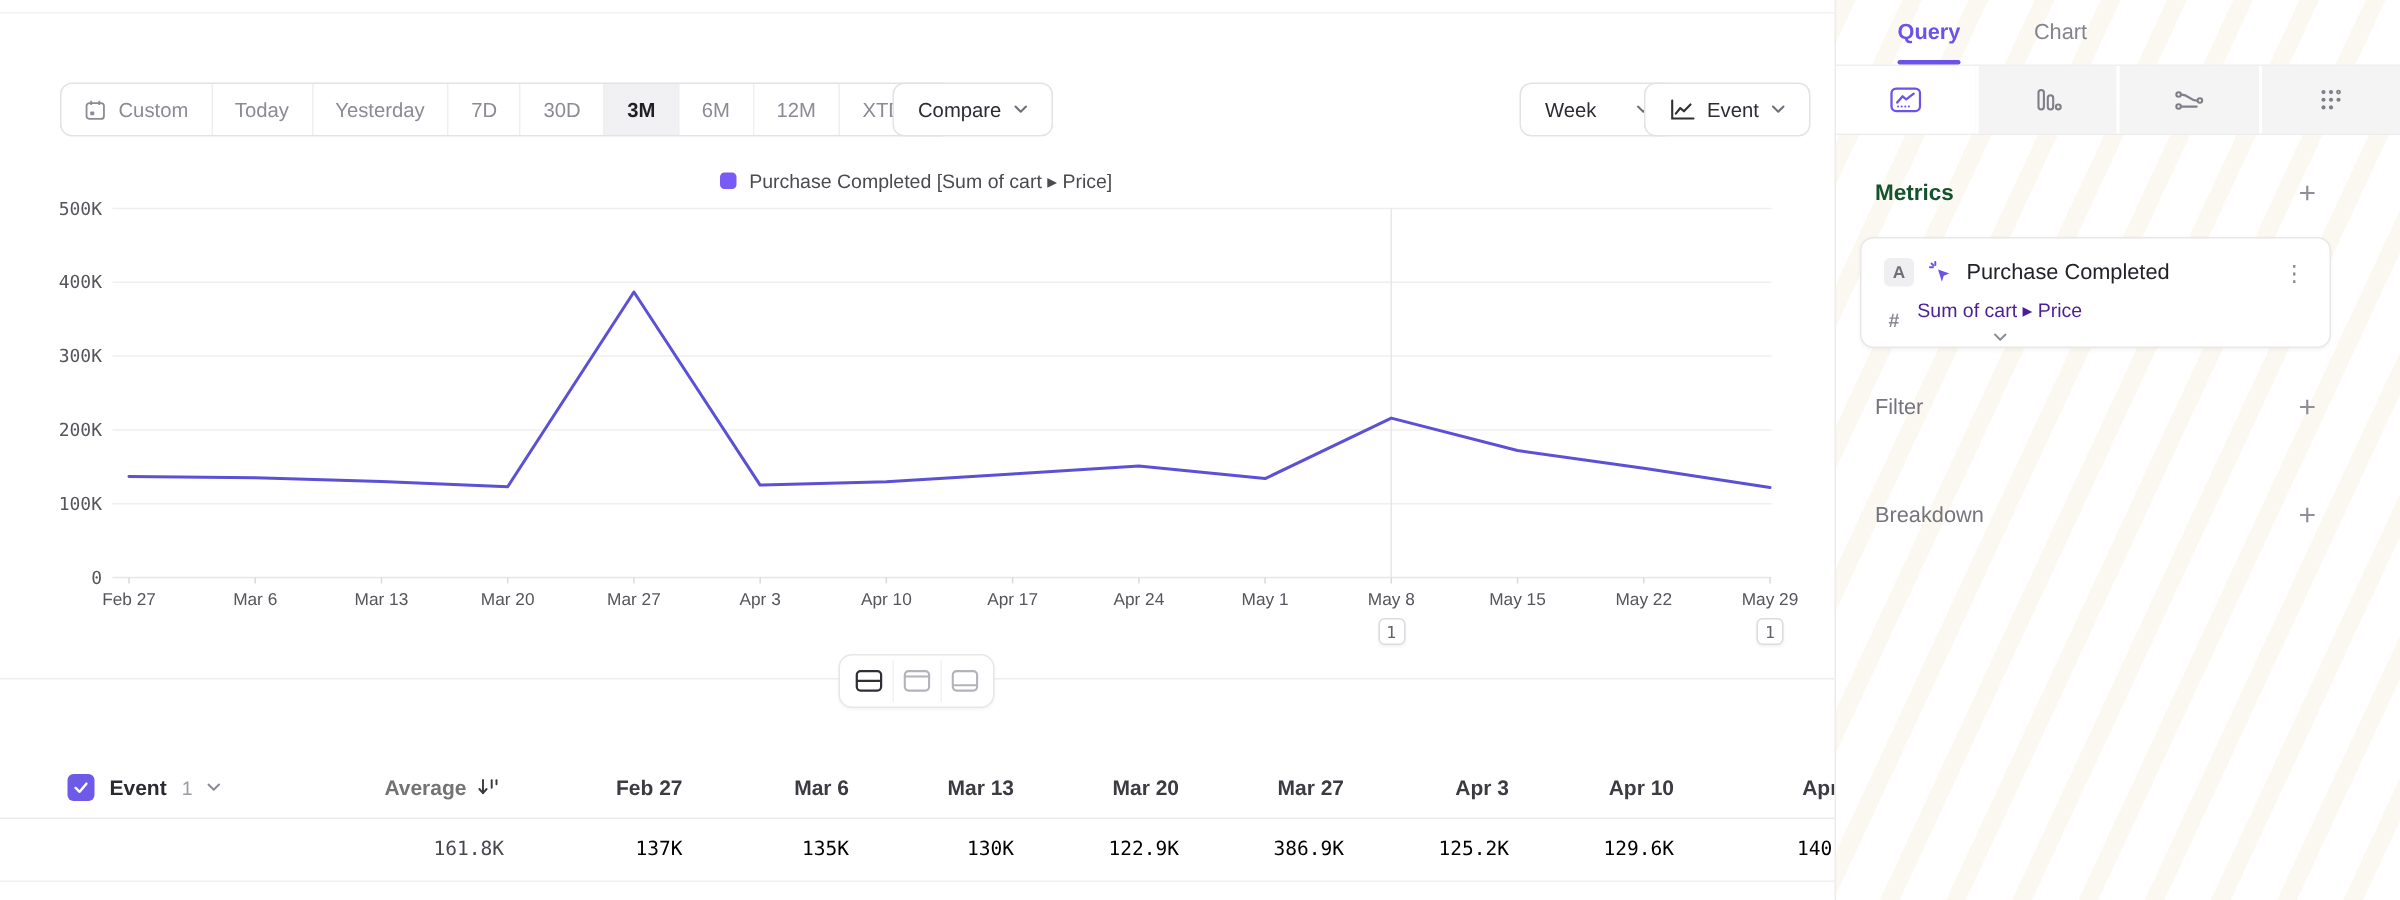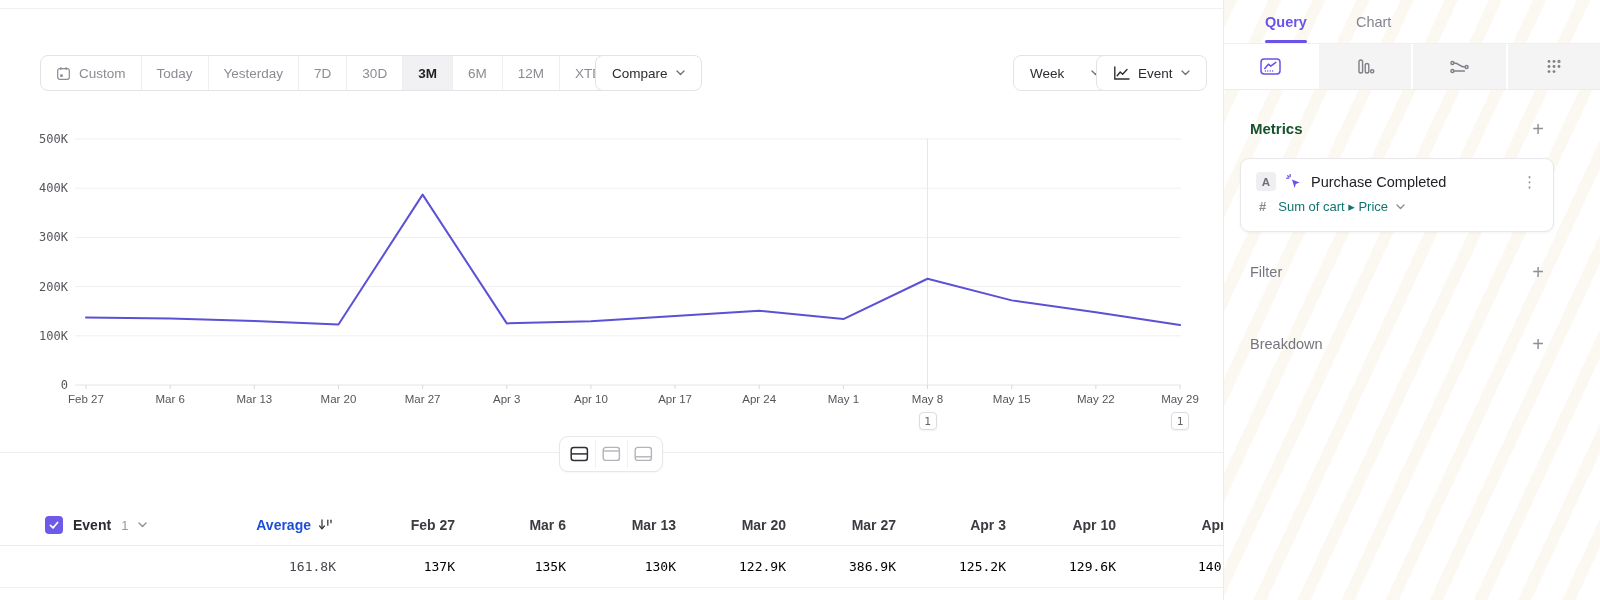--- a/index.html
+++ b/index.html
@@ -39,21 +39,21 @@
   .ls-btn:first-child { border-left:none; }
 
   
   .table { position:absolute; left:0; top:505px; width:1223px; }
   .thead { position:relative; height:41px; border-bottom:1px solid #ececee; }
   .trow  { position:relative; height:42px; border-bottom:1px solid #f0f0f1; }
   .checkbox { width:18px; height:18px; border-radius:4px; background:#6e5ae8; display:inline-flex; align-items:center; justify-content:center; flex:none; cursor:pointer; }
   .event-cell { position:absolute; left:45px; top:0; height:100%; display:flex; align-items:center; gap:10px; }
   .event-label { font-size:14px; font-weight:700; color:#2a2a30; }
   .event-count { font-size:13px; color:#9a9aa1; }
-  .avg-head { position:absolute; left:311px; top:0; height:100%; transform:translateX(-100%); display:flex; align-items:center; font-size:14px; font-weight:600; color:#1d4ed8; }
+  .avg-head { position:absolute; left:311px; top:0; height:100%; transform:translateX(-100%); display:flex; align-items:center; font-size:14px; font-weight:600; color:#737373; }
   .sort-icon { position:absolute; left:318px; top:13px; cursor:pointer; }
   .tcell { position:absolute; top:0; height:100%; transform:translateX(-100%); display:flex; align-items:center; white-space:nowrap; }
   .th-date { font-size:14px; font-weight:600; color:#3b3b42; }
   .tv-num  { font:13px "DejaVu Sans Mono",monospace; color:#000000; }
   .row-label { font-size:14px; color:#2e2e34; }
   .avg-value { position:absolute; left:336px; top:0; height:100%; transform:translateX(-100%); display:flex; align-items:center; font:13px "DejaVu Sans Mono",monospace; color:#47474e; }
 
   
   .panel { position:absolute; left:1223px; top:0; width:377px; height:600px; background:#fff; border-left:1px solid #ececee; }
   .panel::before { content:''; position:absolute; inset:0; pointer-events:none;
@@ -71,21 +71,21 @@
   .sect-title.muted { font-size:14.5px; font-weight:400; color:#75757d; }
   .plus { font-size:20px; font-weight:400; color:#8f8f96; cursor:pointer; line-height:16px; }
   .metric-card { position:absolute; left:16px; top:158px; width:314px; height:74px; background:#fff; border:1px solid #e8e8ea; border-radius:9px;
                  box-shadow:0 1px 3px rgba(0,0,0,.05); padding:13px 15px 10px; }
   .mc-row1 { display:flex; align-items:center; gap:9px; }
   .a-badge { width:20px; height:19px; border-radius:4px; background:#efeff1; color:#6f6f78; font-size:11.5px; font-weight:600; display:flex; align-items:center; justify-content:center; flex:none; }
   .metric-name { font-size:14.5px; font-weight:500; color:#222228; }
   .kebab { margin-left:auto; color:#8a8a92; font-size:15px; letter-spacing:1px; cursor:pointer; }
   .mc-row2 { margin-top:8px; display:flex; align-items:center; gap:12px; padding-left:3px; cursor:pointer; }
   .hash { font-size:13px; font-weight:700; color:#8a8a92; }
-  .metric-prop { font-size:13px; color:#0f766e; display:flex; align-items:center; gap:8px; }
+  .metric-prop { font-size:13px; color:#4c1d95; display:flex; align-items:center; gap:8px;flex-direction:column; }
 </style>
 </head>
 <body>
 
 <div class="main">
   <div class="top-hairline"></div>
 
   <div class="date-group">
     <div class="dg-item">
       <span class="chev">
@@ -155,20 +155,24 @@
         </svg>
     </span>
     <span>Event</span>
     <span class="chev">
         <svg width="9" height="6" viewBox="0 0 9 6">
           <polyline points="1,1 4.5,4.5 8,1" fill="none" stroke="#6d6d75" stroke-width="1.3" stroke-linecap="round" stroke-linejoin="round"></polyline>
         </svg>
       </span>
   </div>
 
+  <div class="legend">
+    <span class="legend-swatch"></span>
+    <span class="legend-label">Purchase Completed [Sum of cart ▸ Price]</span>
+  </div>
 
   <svg id="chart-svg" width="1222" height="300" viewBox="0 0 1222 300">
       <line x1="75" x2="1181" y1="255" y2="255" stroke="#e6e6ea" stroke-width="1"></line>
       <text x="68" y="259" text-anchor="end" class="ytick">0</text>
       <line x1="75" x2="1181" y1="205.8" y2="205.8" stroke="#efeff1" stroke-width="1"></line>
       <text x="68" y="209.8" text-anchor="end" class="ytick">100K</text>
       <line x1="75" x2="1181" y1="156.6" y2="156.6" stroke="#efeff1" stroke-width="1"></line>
       <text x="68" y="160.6" text-anchor="end" class="ytick">200K</text>
       <line x1="75" x2="1181" y1="107.4" y2="107.4" stroke="#efeff1" stroke-width="1"></line>
       <text x="68" y="111.4" text-anchor="end" class="ytick">300K</text>

